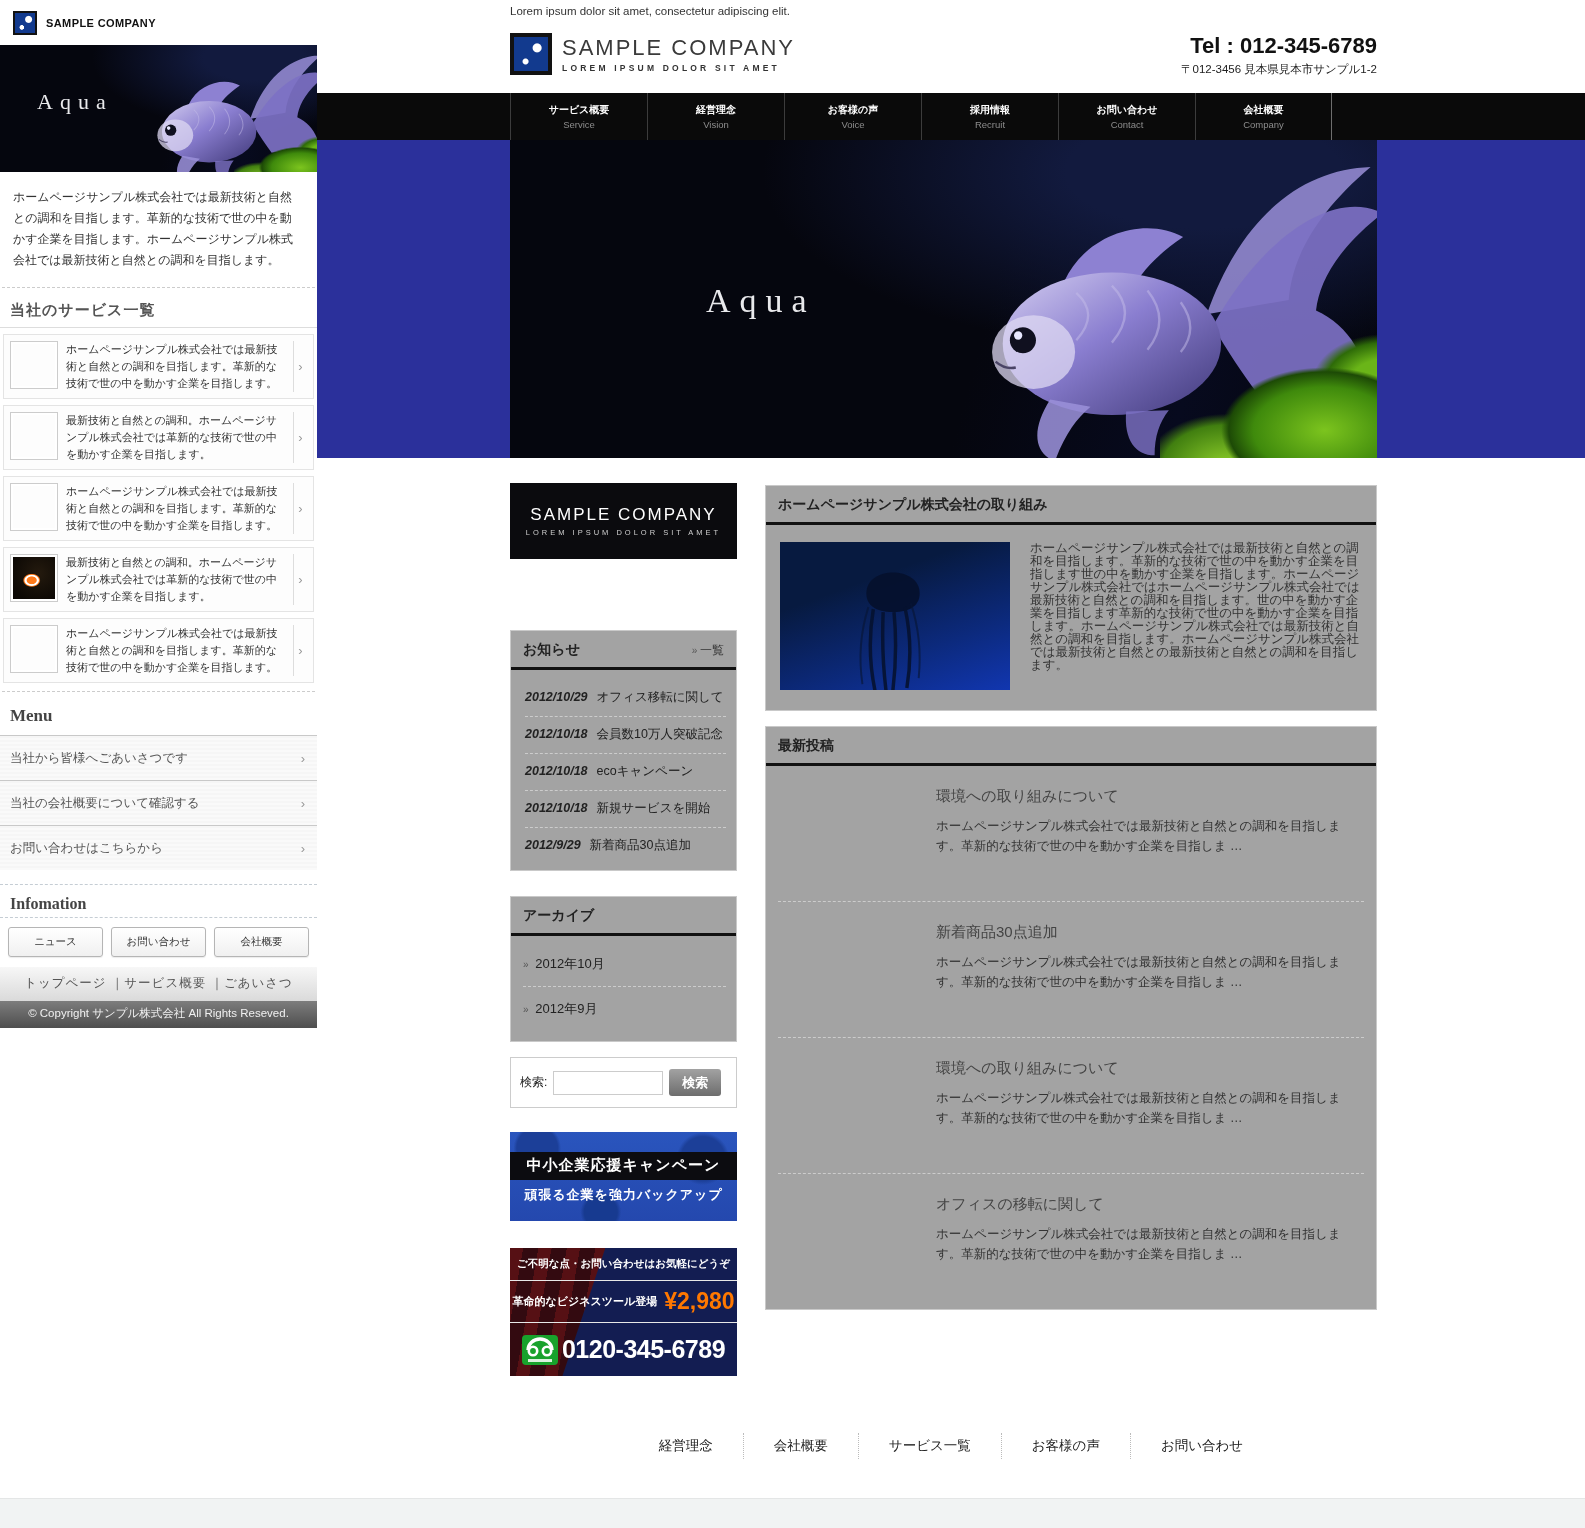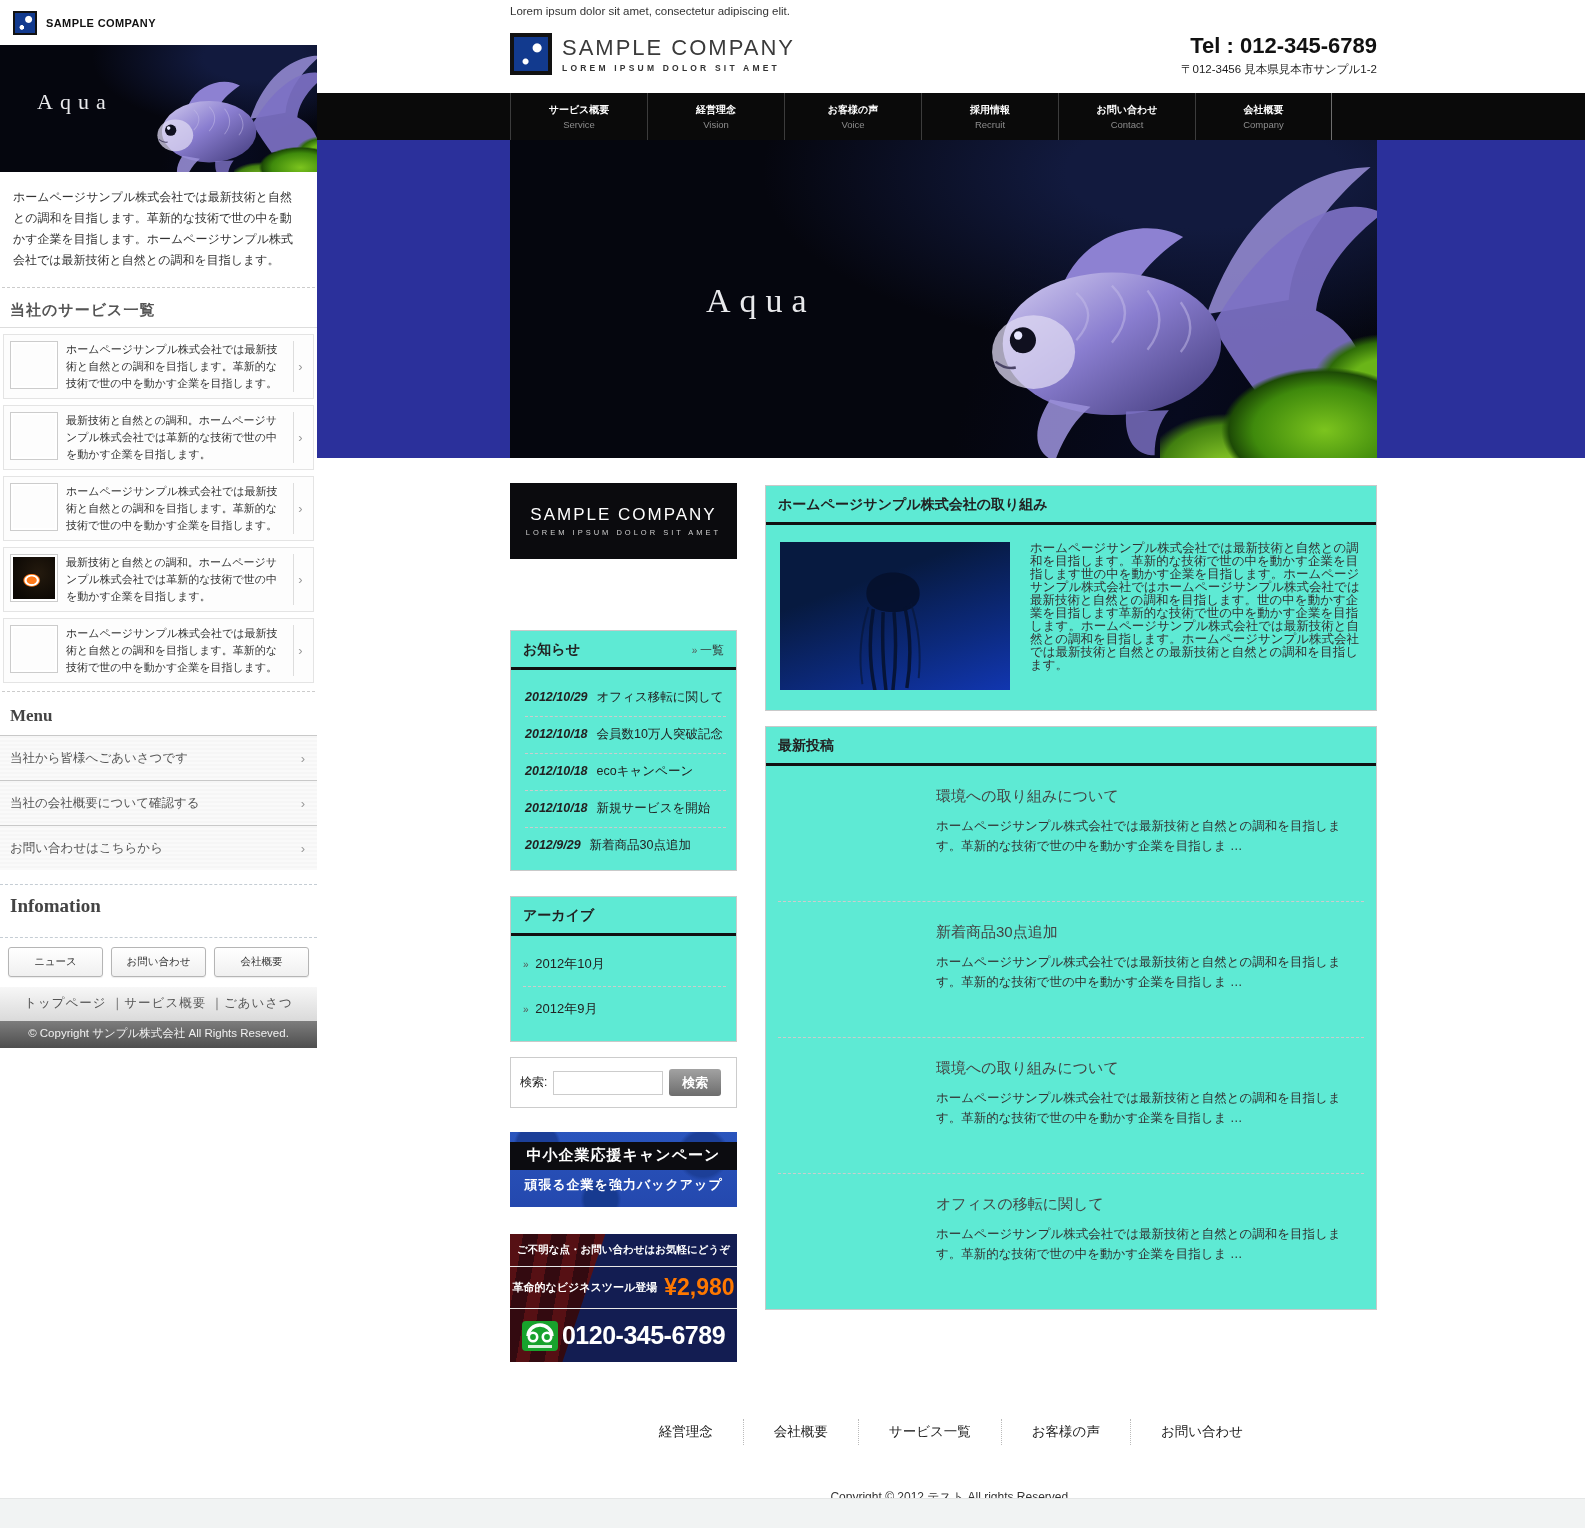--- a/index.html
+++ b/index.html
@@ -43,22 +43,22 @@
   .sb-service-text { flex:1; font-size:11px; line-height:17px; color:#333; padding:0 8px; }
   .chev-cell { flex:0 0 14px; border-left:1px solid #ddd; display:flex; align-items:center; justify-content:center; }
   .chev-cell::after, .menu-row .chev::after { content:"›"; color:#999; font-size:13px; }
 
   .sb-menu-title { font-family:"Liberation Serif", serif; font-size:17px; color:#444; padding:14px 10px 9px; }
   .menu-row { height:45px; border-top:1px solid #c9c9c9; display:flex; align-items:center;
               justify-content:space-between; padding:0 12px 0 10px; font-size:12.5px; color:#555;
               background:repeating-linear-gradient(0deg,#fafafa 0 2px,#f6f6f6 2px 4px); }
   .menu-row:last-of-type { border-bottom:1px solid #c9c9c9; }
 
-  .sb-info-title { font-family:"Liberation Serif", serif; font-size:19px; color:#444;
-                   padding:10px 10px 20px; border-top:1px dashed #c5cdd4; border-bottom:1px dashed #c5cdd4; }
+  .sb-info-title { font-family:"Liberation Serif", serif; font-size:16px; color:#444;
+                   padding:10px 10px 4px; border-top:1px dashed #c5cdd4; border-bottom:1px dashed #c5cdd4; }
   .sb-buttons { display:flex; gap:8px; padding:9px 8px 10px; }
   .sb-btn { flex:1; height:30px; border:1px solid #b5b5b5; border-radius:3px;
             background:linear-gradient(#ffffff,#f0f0f0); font-size:10.5px; color:#333;
             display:flex; align-items:center; justify-content:center; box-shadow:0 1px 1px rgba(0,0,0,.08); cursor:pointer; }
   .sb-links { background:linear-gradient(#f7f7f7,#dadada); text-align:center; padding:8px 0 9px;
               font-size:12.5px; color:#555; letter-spacing:1px; }
   .sb-copy { background:linear-gradient(#7d7d7d,#4e4e4e); color:#f0f0f0; text-align:center;
              font-size:11.5px; padding:5px 0 7px; }
 
   
@@ -95,21 +95,21 @@
   .b1-title { color:#fff; font-size:17px; letter-spacing:2px; }
   .b1-sub { color:#cfcfcf; font-size:7.5px; letter-spacing:3px; margin-top:3px; }
   .b1-bottom { position:relative; height:51px; padding-top:12px; text-align:center;
     background:radial-gradient(rgba(255,255,255,.16) 1px, transparent 1.4px) 0 0/6px 6px, linear-gradient(#2a3ab0,#2333a4); }
   .b1-bottom::before { content:""; position:absolute; top:-1px; left:0; right:0; height:12px;
     background:radial-gradient(circle 9px at 11px -3px, #0b0b0e 0 8px, transparent 9px) repeat-x 0 0/22.7px 12px; }
   .b1-line1 { color:#c4cdf5; font-size:9px; position:relative; }
   .b1-line2 { color:#fff; font-size:13.5px; font-weight:bold; margin-top:3px; position:relative; }
 
   
-  .widget { border:1px solid #c9c9c9; background:#5eead4; }
+  .widget { border:1px solid #c9c9c9; background:#a3a3a3; }
   .w-head { display:flex; align-items:center; justify-content:space-between;
             padding:10px 12px 8px; border-bottom:3px solid #111; }
   .w-title { font-size:14px; font-weight:bold; color:#222; }
   .w-more { font-size:12px; color:#333; cursor:pointer; }
   .w-more::before { content:"» "; color:#555; font-size:10px; }
   .news { margin-top:20px; }
   .news-list { padding:10px 10px 6px 14px; }
   .news-row { padding:9px 0 10px; border-bottom:1px dashed #ccc; font-size:12.5px; color:#222; }
   .news-row:last-child { border-bottom:none; }
   .news-date { font-style:italic; font-weight:bold; }
@@ -120,21 +120,21 @@
   .arch-row:last-child { border-bottom:none; }
   .arch-row::before { content:"» "; color:#555; font-size:10px; margin-right:4px; }
 
   .searchbox { margin-top:15px; border:1px solid #ccc; padding:11px 9px; display:flex; align-items:center; gap:6px; }
   .search-label { font-size:12px; color:#222; }
   .search-input { width:110px; height:24px; border:1px solid #ccc; background:#fff; }
   .search-btn { width:52px; height:27px; border:none; border-radius:3px; color:#fff; font-size:13px; font-weight:bold;
                 background:linear-gradient(#a2a2a2,#6d6d6d); cursor:pointer; }
 
   
-  .b2 { margin-top:24px; width:227px; height:75px; padding-top:10px;
+  .b2 { margin-top:24px; width:227px; height:89px; padding-top:20px;
     background: radial-gradient(circle 34px at 12% 18%, #1c3f98 0 60%, transparent 70%),
                 radial-gradient(circle 40px at 85% 30%, #1c3f98 0 55%, transparent 66%),
                 radial-gradient(circle 30px at 40% 90%, #173a90 0 55%, transparent 68%),
                 linear-gradient(#2a55bd,#2448ae); font-family: Liberation Serif, serif; }
   .b2-band { background:#0c0c10; color:#fff; font-size:15px; font-weight:bold; text-align:center; padding:4px 0 5px; letter-spacing:1px; }
   .b2-sub { color:#fff; font-size:13px; font-weight:bold; text-align:center; margin-top:6px; letter-spacing:1px; }
 
   
   .b3 { margin-top:27px; width:227px; height:128px; position:relative; overflow:hidden; background:#131d52; }
   .b3::before { content:""; position:absolute; left:0; top:0; bottom:0; width:42%;

